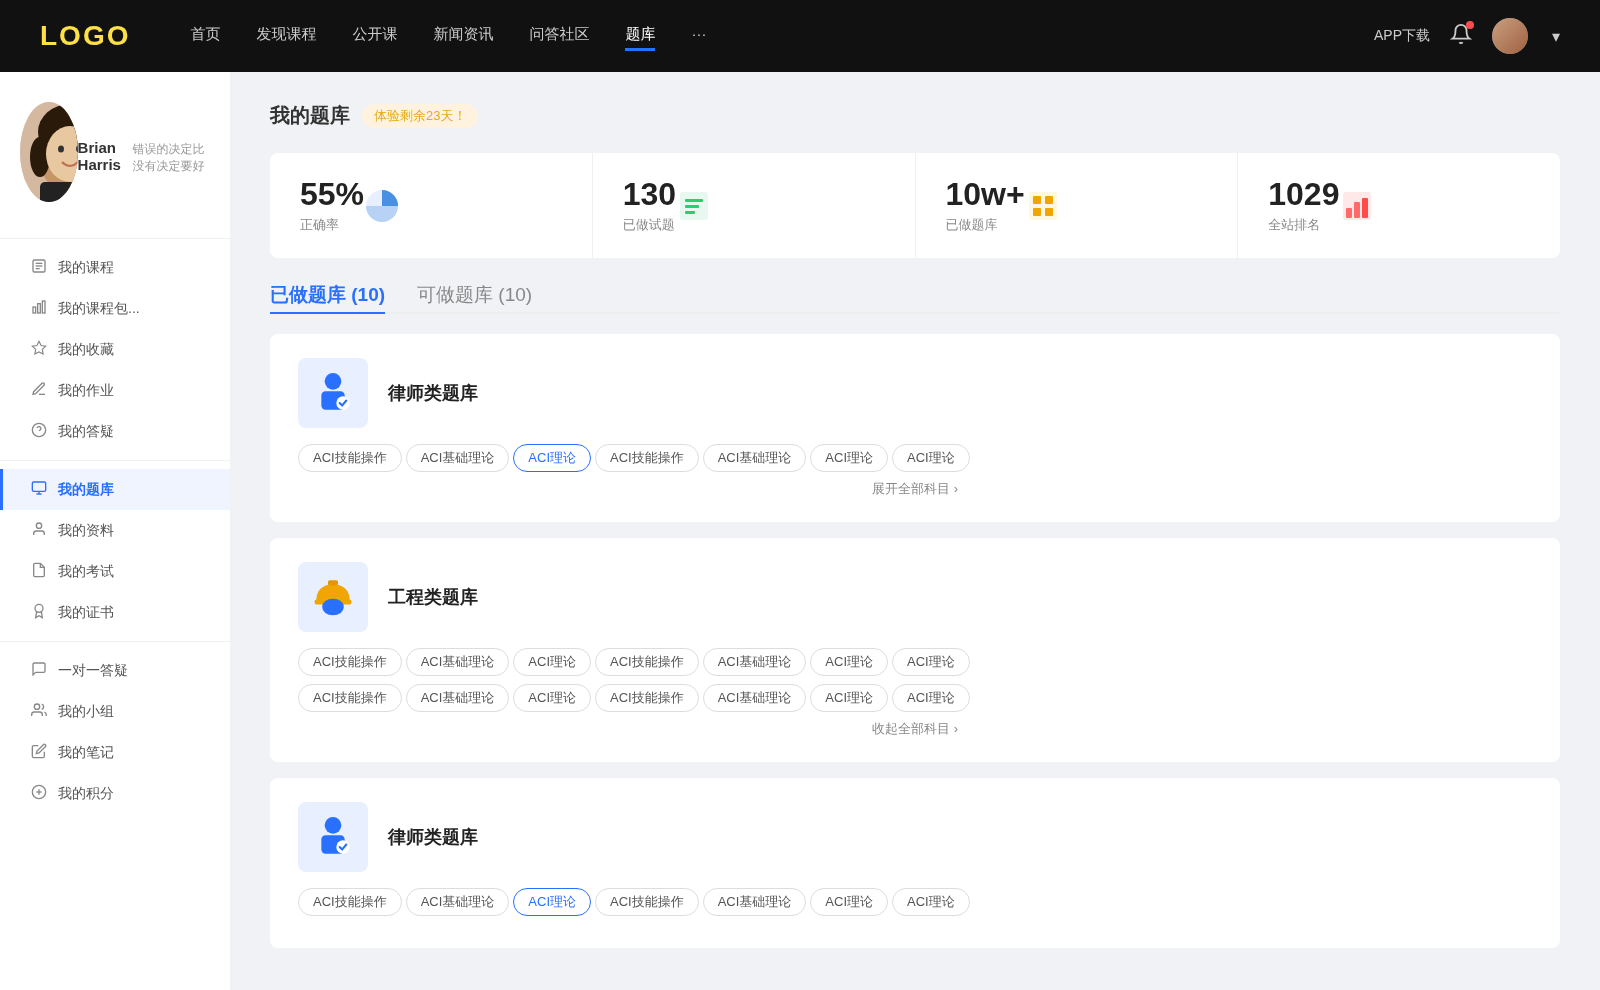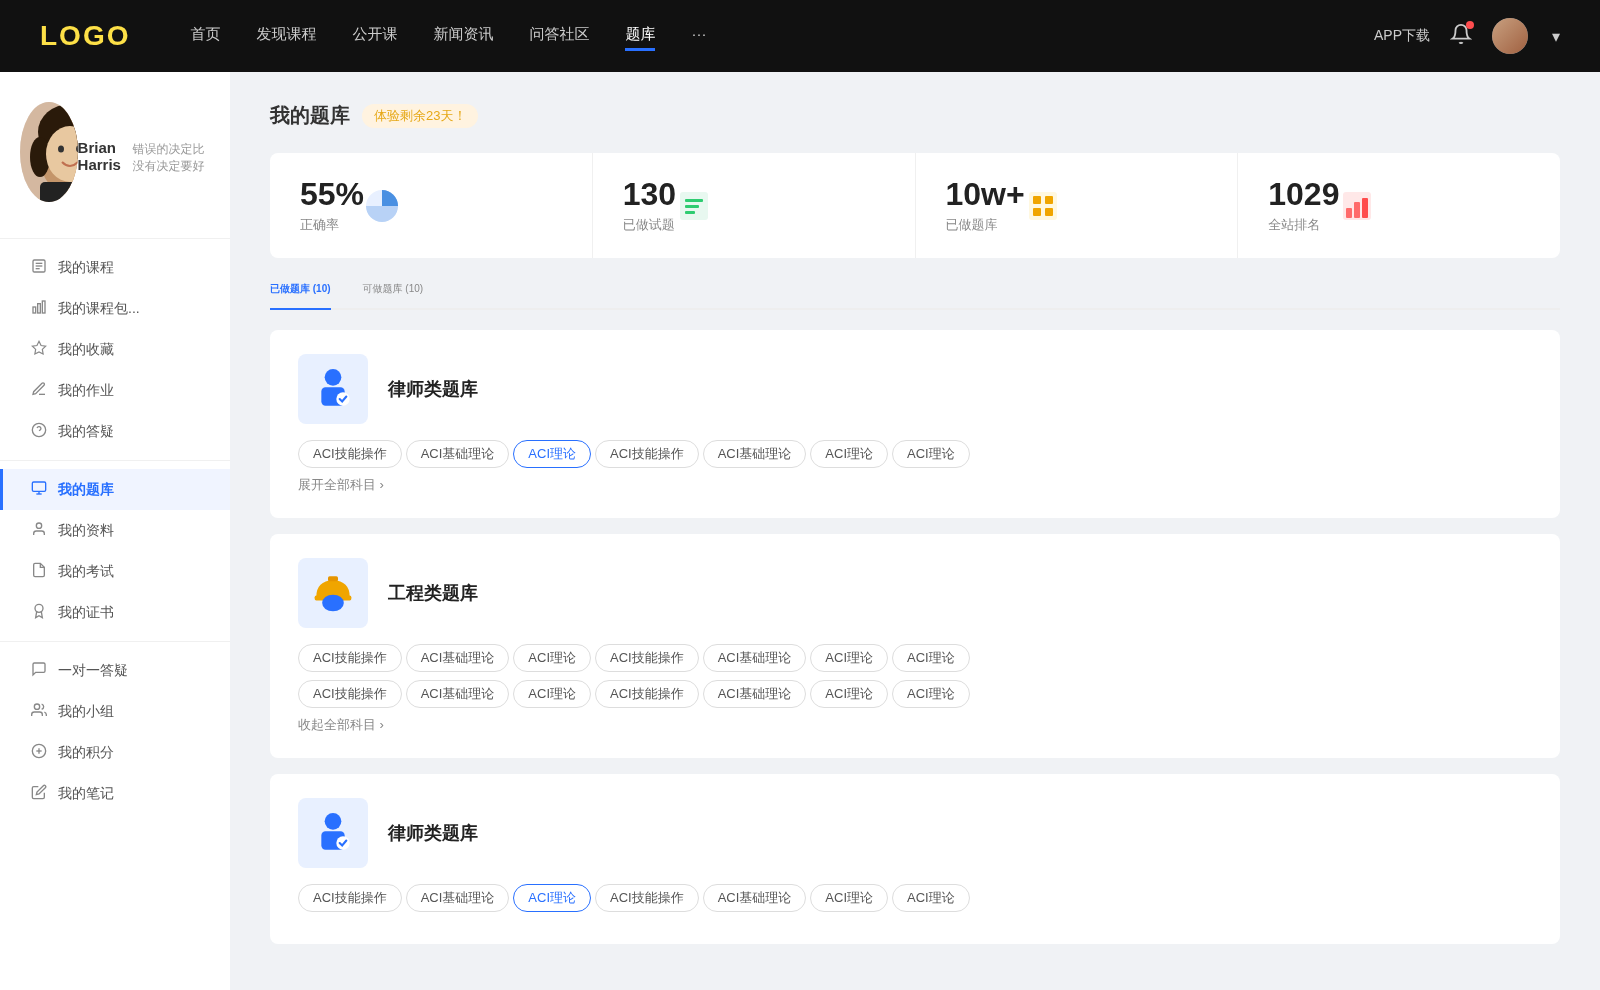--- a/index.html
+++ b/index.html
@@ -215,22 +215,22 @@
     }
 
     
     .tabs {
       display: flex;
       gap: 32px;
       margin-bottom: 20px;
       border-bottom: 2px solid #eee;
     }
     .tab {
-      font-size: 10px;
-      padding-bottom: 12px;
+      font-size: 19px;
+      padding-bottom: 4px;
       cursor: pointer;
       color: #888;
       position: relative;
     }
     .tab.active {
       color: #2970ff;
       font-weight: 600;
     }
     .tab.active::after {
       content: '';
@@ -278,21 +278,21 @@
       font-size: 13px;
       color: #555;
       cursor: pointer;
     }
     .tag.selected {
       border-color: #2970ff;
       color: #2970ff;
       background: #fff;
     }
     .expand-link {
-      text-align: left;
+      text-align: center;
       font-size: 13px;
       color: #888;
       cursor: pointer;
       margin-top: 4px;
     }
   </style>
 </head>
 <body>
 
 <nav class="navbar">
@@ -451,35 +451,35 @@
             <circle cx="9" cy="7" r="4"></circle>
             <path d="M23 21v-2a4 4 0 0 0-3-3.87"></path>
             <path d="M16 3.13a4 4 0 0 1 0 7.75"></path>
           </svg>
       </span>
       <span>我的小组</span>
     </div>
     <div class="sidebar-item">
       <span class="sidebar-icon">
         <svg width="16" height="16" viewBox="0 0 24 24" fill="none" stroke="#888" stroke-width="2">
+            <path d="M11 4H4a2 2 0 0 0-2 2v14a2 2 0 0 0 2 2h14a2 2 0 0 0 2-2v-7"></path>
+            <path d="M18.5 2.5a2.121 2.121 0 0 1 3 3L12 15l-4 1 1-4 9.5-9.5z"></path>
+          </svg>
+      </span>
+      <span>我的笔记</span>
+    </div>
+    <div class="sidebar-item">
+      <span class="sidebar-icon">
+        <svg width="16" height="16" viewBox="0 0 24 24" fill="none" stroke="#888" stroke-width="2">
             <circle cx="12" cy="12" r="10"></circle>
             <path d="M12 8v8"></path>
             <path d="M8 12h8"></path>
           </svg>
       </span>
       <span>我的积分</span>
-    </div>
-    <div class="sidebar-item">
-      <span class="sidebar-icon">
-        <svg width="16" height="16" viewBox="0 0 24 24" fill="none" stroke="#888" stroke-width="2">
-            <path d="M11 4H4a2 2 0 0 0-2 2v14a2 2 0 0 0 2 2h14a2 2 0 0 0 2-2v-7"></path>
-            <path d="M18.5 2.5a2.121 2.121 0 0 1 3 3L12 15l-4 1 1-4 9.5-9.5z"></path>
-          </svg>
-      </span>
-      <span>我的笔记</span>
     </div>
   </aside>
 
   <main class="main">
 
     <div class="page-header">
       <h1 class="page-title">我的题库</h1>
       <span class="trial-badge">体验剩余23天！</span>
     </div>
 

